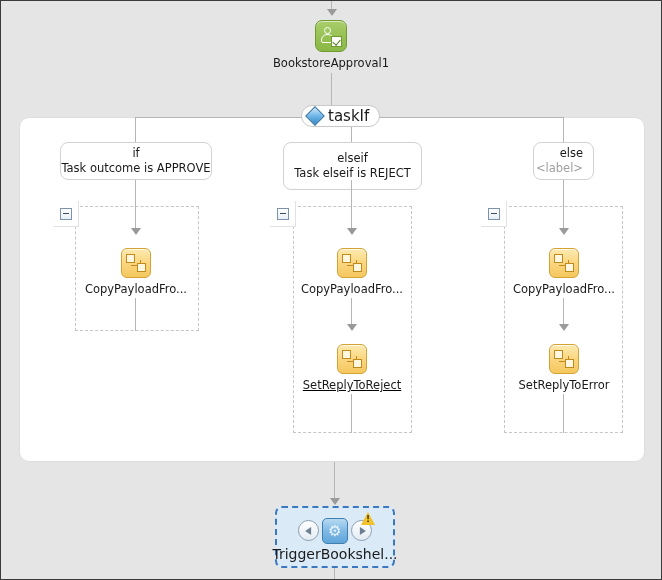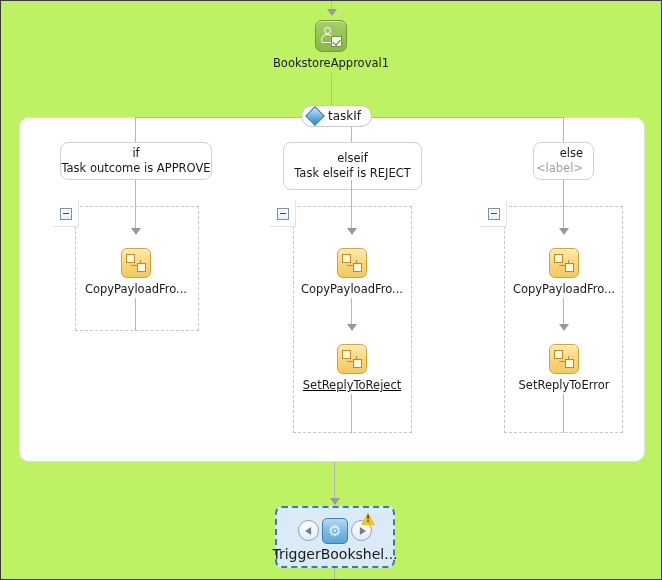--- a/index.html
+++ b/index.html
@@ -8,21 +8,21 @@
     background: #ffffff;
   }
   body {
     font-family: "DejaVu Sans", sans-serif;
   }
 
   #canvas {
     position: relative;
     width: 662px;
     height: 580px;
-    background: #bef264;
+    background: #e5e5e5;
     border: 1px solid #3a3a3a;
     box-sizing: border-box;
     overflow: hidden;
   }
 
   
   .conn {
     position: absolute;
     background: #b5b5b5;
     width: 1px;
@@ -149,21 +149,21 @@
   }
   .diamond {
     width: 14px;
     height: 14px;
     background: linear-gradient(135deg, #cfe9fb 0%, #6fb6e8 50%, #2f87c8 100%);
     border: 1px solid #2f6f9e;
     transform: rotate(45deg);
     box-sizing: border-box;
   }
   .if-pill-label {
-    font-size: 12px;
+    font-size: 15px;
     color: #1a1a1a;
     line-height: 14px;
   }
 
   
   .cond-box {
     position: absolute;
     border: 1px solid #d2d2d2;
     border-radius: 8px;
     background: #ffffff;

